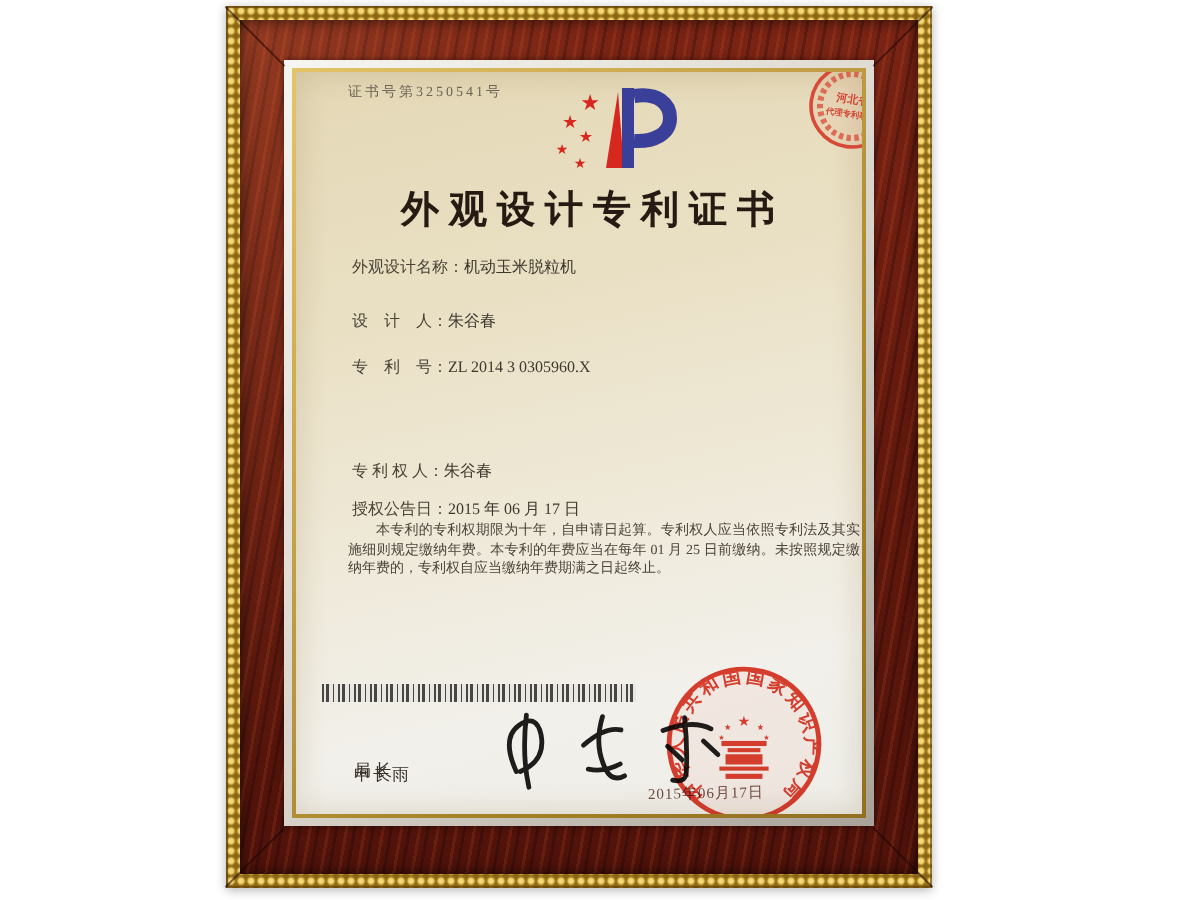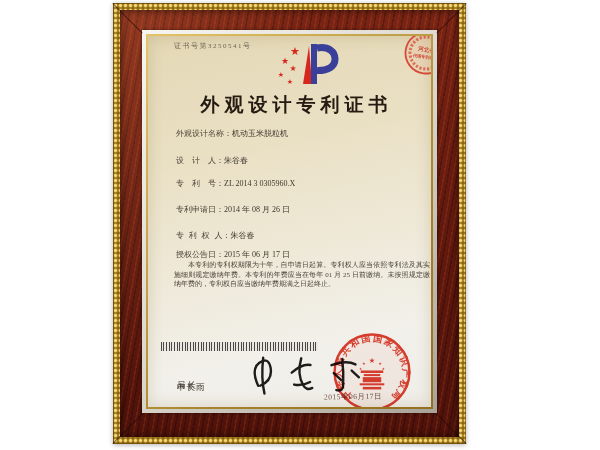--- a/index.html
+++ b/index.html
@@ -43,21 +43,21 @@
     position:relative;width:100%;height:100%;overflow:hidden;
     background:linear-gradient(168deg,#e4d8b6 0%,#e9dfc2 28%,#eee8d6 55%,#f2f0ea 80%,#efeee9 100%);
     box-shadow:inset 0 0 16px rgba(120,90,30,.20);
   }
   .cert-no{position:absolute;left:26px;top:5px;font-size:7px;letter-spacing:1.5px;color:#6e6354;}
   .logo{position:absolute;left:128px;top:3px;width:64px;height:48px;}
   .title{position:absolute;left:0;right:0;top:56px;text-align:center;padding-left:14px;
     font-size:19px;font-weight:bold;letter-spacing:5px;color:#251b12;}
 
   .field{position:absolute;left:28px;font-size:8px;color:#46402f;white-space:nowrap;}
-  .field .lab{color:#4a4337;font-family:Liberation Mono, monospace;}
+  .field .lab{color:#4a4337;}
   .field .val{color:#3d372c;margin-top:34px;}
   .f0{top:92px;} .f1{top:119px;} .f2{top:142px;} .f3{top:168px;} .f4{top:194px;} .f5{top:213px;}
 
   .paras{position:absolute;left:26px;top:225px;width:256px;font-size:7px;line-height:9.7px;
     color:#4c443a;text-align:justify;}
   .paras p{margin:0;text-indent:2em;}
 
   .barcode{position:absolute;left:13px;top:306px;width:157px;height:9px;
     background:repeating-linear-gradient(90deg,#474747 0 1px,#e9e7e0 1px 2px,#474747 2px 3.5px,#e9e7e0 3.5px 5.5px,#474747 5.5px 6.2px,#e9e7e0 6.2px 8px);}
 
@@ -97,21 +97,20 @@
               <polygon points="27,45 33,7 36,45" fill="#d6281e"></polygon>
               <polygon points="35,5 41,5 41,45 35,45" fill="#3a3f9a"></polygon>
               <path d="M41,9 C53,7 59,13 59,20 C59,28 51,32 41,31.5" stroke="#3a3f9a" stroke-width="7" fill="none"></path>
             </svg>
 
             <div class="title">外观设计专利证书</div>
 
             <div class="field f0"><span class="lab">外观设计名称：</span><span class="val">机动玉米脱粒机</span></div>
             <div class="field f1"><span class="lab">设　计　人：</span><span class="val">朱谷春</span></div>
             <div class="field f2"><span class="lab">专　利　号：</span><span class="val">ZL 2014 3 0305960.X</span></div>
-            <div class="field f3"><span class="lab">专利申请日：</span><span class="val">2014 年 08 月 26 日</span></div>
             <div class="field f4"><span class="lab">专 利 权 人：</span><span class="val">朱谷春</span></div>
             <div class="field f5"><span class="lab">授权公告日：</span><span class="val">2015 年 06 月 17 日</span></div>
 
             <div class="paras">
               <p>本专利的专利权期限为十年，自申请日起算。专利权人应当依照专利法及其实施细则规定缴纳年费。本专利的年费应当在每年 01 月 25 日前缴纳。未按照规定缴纳年费的，专利权自应当缴纳年费期满之日起终止。</p>
             </div>
 
             <div class="barcode"></div>
 
             <div class="signer-title">局长</div>

